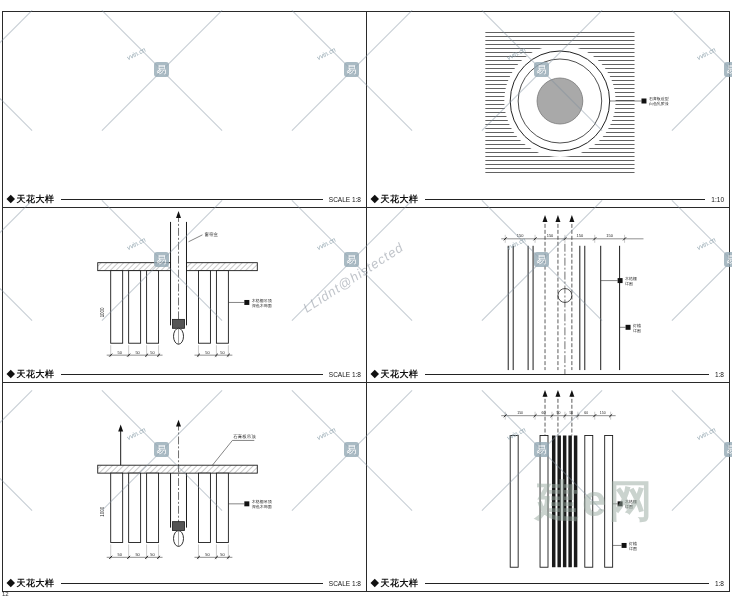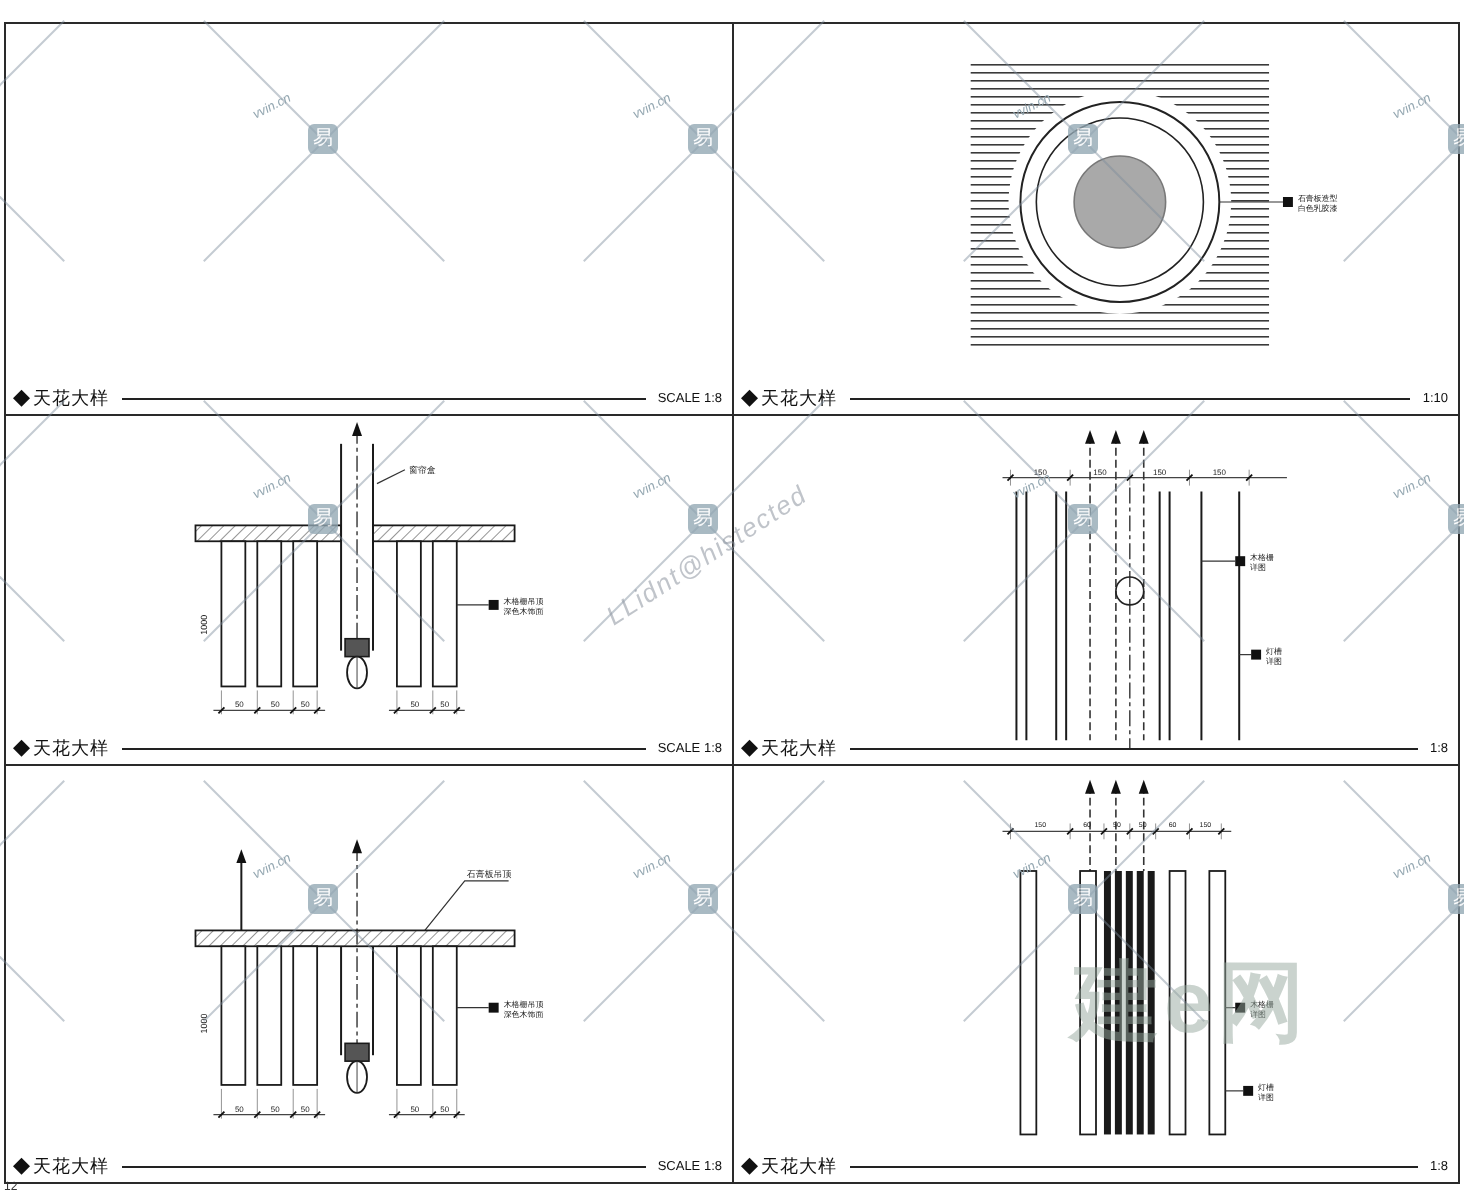--- a/index.html
+++ b/index.html
@@ -6,21 +6,21 @@
   .sheet{position:relative;width:732px;height:600px;background:#fff;overflow:hidden;}
   .frame{position:absolute;left:2px;top:11px;width:728px;height:581px;border:1px solid #2a2a2a;
          box-sizing:border-box;display:grid;grid-template-columns:1fr 1fr;grid-template-rows:195px 175px 1fr;z-index:1;}
   .cell{position:relative;overflow:hidden;background:#fff;}
   .cell.colR{border-left:1px solid #2a2a2a;}
   .cell.r2,.cell.r3{border-top:1px solid #2a2a2a;}
   .drawing{position:absolute;inset:0;width:100%;height:100%;}
   
   .titlebar{position:absolute;left:5px;right:5px;bottom:2px;height:12px;display:flex;align-items:center;gap:3px;z-index:3;}
   .tb-diamond{width:5.5px;height:5.5px;background:#111;transform:rotate(45deg);flex:0 0 auto;}
-  .tb-title{font-weight:normal;font-size:9px;color:#111;letter-spacing:.5px;white-space:nowrap;}
+  .tb-title{font-weight:bold;font-size:9px;color:#111;letter-spacing:.5px;white-space:nowrap;}
   .tb-rule{flex:1;border-top:1px solid #222;margin:0 3px;height:0;}
   .tb-scale{font-size:6.5px;color:#111;white-space:nowrap;}
   
   svg text{fill:#222;font-family:"Liberation Sans","DejaVu Sans",sans-serif;}
   .ln{stroke:#1a1a1a;stroke-width:1;fill:none;}
   .bar{stroke:#1a1a1a;stroke-width:.9;fill:#fff;}
   .slab{stroke:#1a1a1a;stroke-width:.9;}
   .cl{stroke:#333;stroke-width:.7;fill:none;stroke-dasharray:8 2 2 2;}
   .dash{stroke:#333;stroke-width:.8;fill:none;stroke-dasharray:4 2;}
   .dim{stroke:#444;stroke-width:.6;fill:none;}

